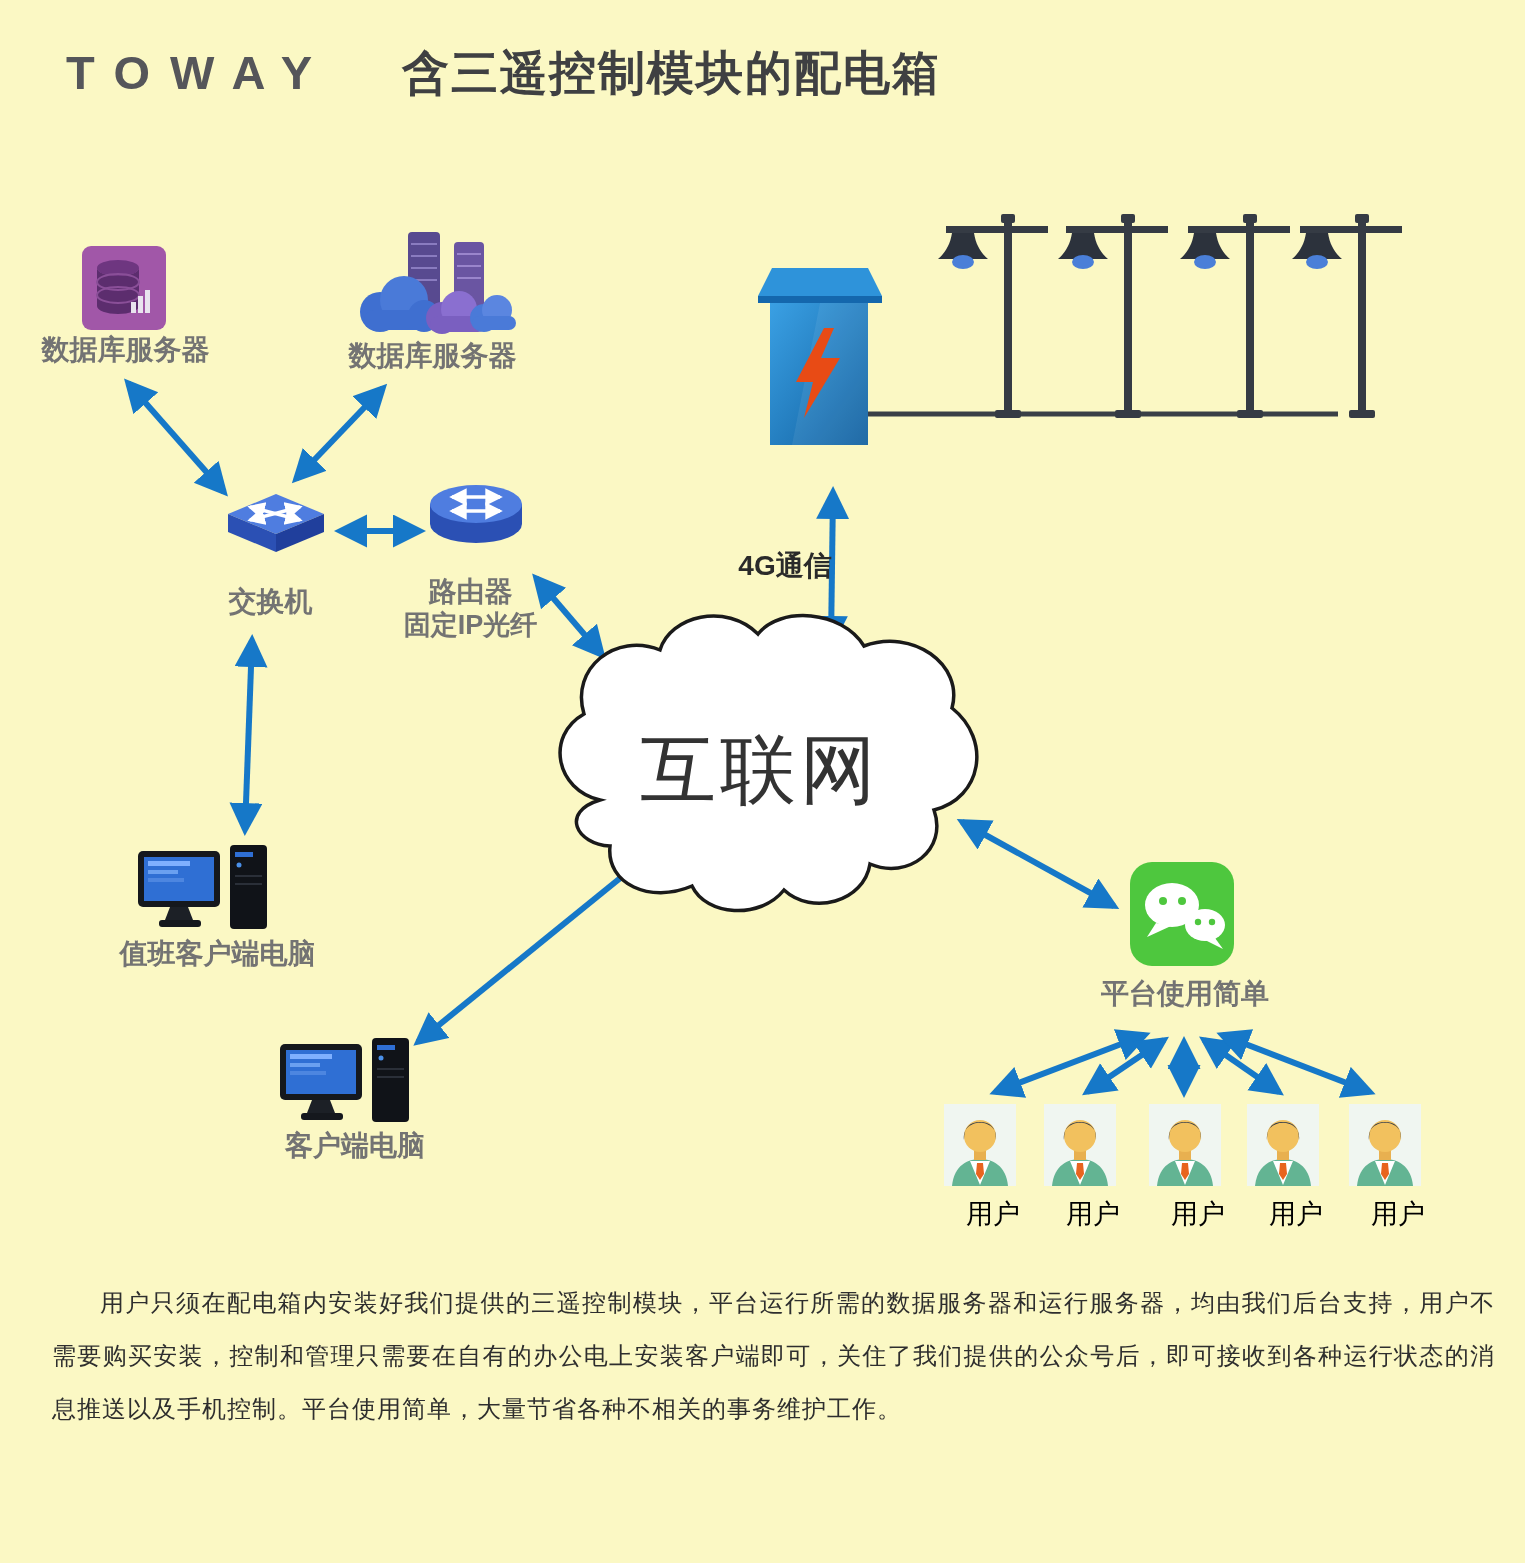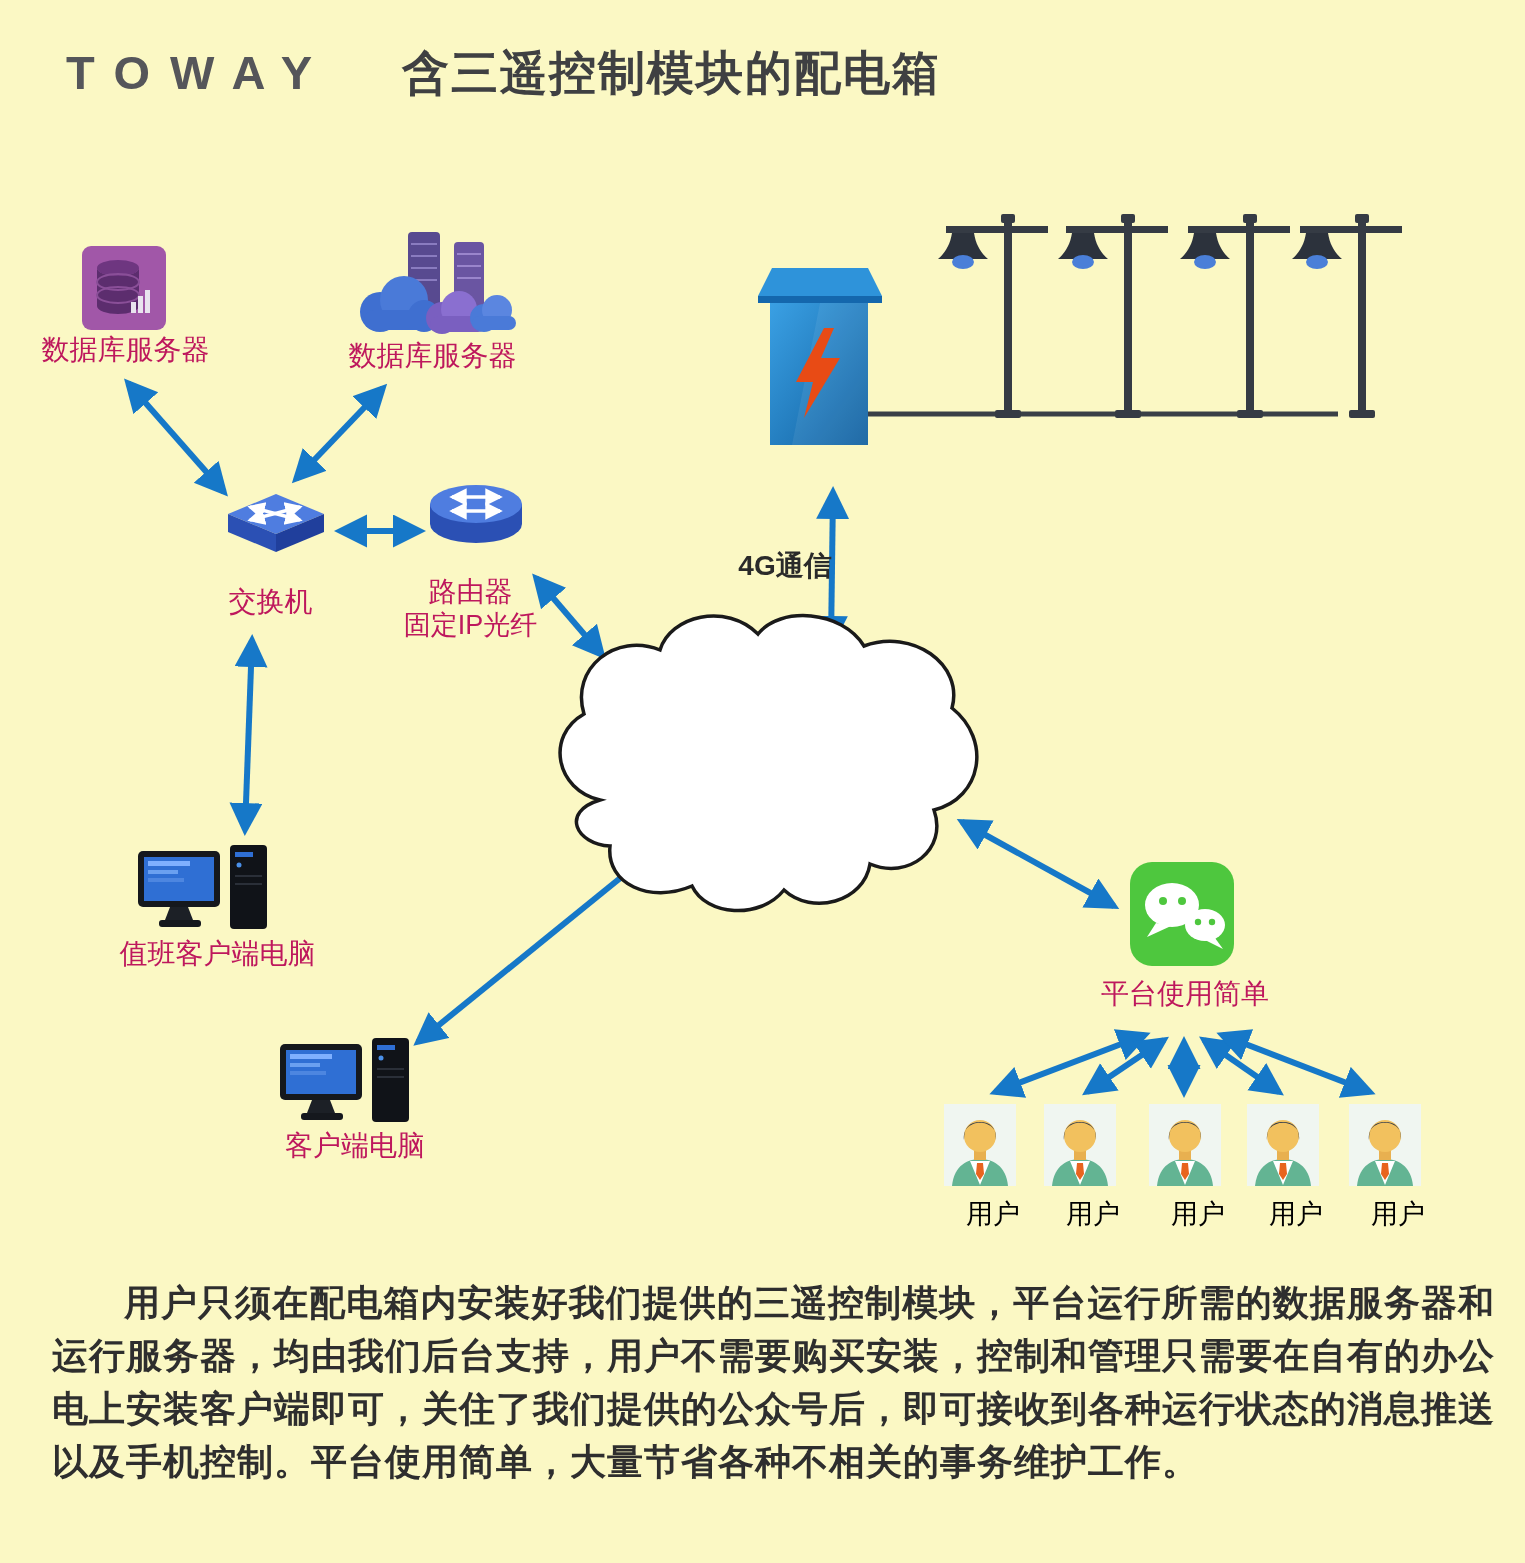--- a/index.html
+++ b/index.html
@@ -2,28 +2,28 @@
 <html><head>
 <meta charset="utf-8">
 <style>
   html,body{margin:0;padding:0;background:#fbf8c4;}
   #canvas{position:relative;width:1525px;height:1563px;background:#fbf8c4;overflow:hidden;
           font-family:"Liberation Sans", sans-serif;}
   svg.layer{position:absolute;left:0;top:0;}
   .header{position:absolute;left:66px;top:42px;display:flex;align-items:baseline;gap:70px;}
   .logo{font-size:47px;font-weight:700;letter-spacing:0.42em;color:#55565a;}
   .doc-title{font-size:47px;font-weight:700;color:#3f4042;letter-spacing:2px;}
-  .lbl{position:absolute;font-weight:400;font-size:28px;color:#be185d;text-align:center;line-height:1.15;}
+  .lbl{position:absolute;font-weight:700;font-size:28px;color:#737373;text-align:center;line-height:1.15;}
   .lbl.sub{font-size:27px;}
   .lbl.light{font-weight:700;color:#2a2a2a;}
   .internet-label{position:absolute;left:592px;top:720px;width:336px;text-align:center;
                   font-size:76px;font-weight:500;color:#333;letter-spacing:4px;}
   .user-label{position:absolute;width:80px;text-align:right;font-size:27px;font-weight:400;color:#000000;top:1196px;}
-  .desc{position:absolute;left:52px;top:1276px;width:1443px;font-size:36px;line-height:53px;
-        color:#2e2e2e;text-align:justify;text-indent:2em;font-weight:700;letter-spacing:1px;}
+  .desc{position:absolute;left:52px;top:1276px;width:1443px;font-size:24px;line-height:53px;
+        color:#2e2e2e;text-align:justify;text-indent:2em;font-weight:400;letter-spacing:1px;}
 </style>
 </head>
 <body>
 
 <div id="canvas">
 
   <svg class="layer" width="1525" height="1563" viewBox="0 0 1525 1563">
     <defs>
       <marker id="ah" markerWidth="6" markerHeight="6" refX="4.5" refY="2.75" orient="auto-start-reverse" markerUnits="strokeWidth">
         <path d="M0,0 L5.5,2.75 L0,5.5 Z" fill="#1678c8"></path>
@@ -191,20 +191,21 @@
     <span class="logo">TOWAY</span>
     <span class="doc-title">含三遥控制模块的配电箱</span>
   </div>
 
   <div class="lbl" style="left:18px;top:334px;width:215px;">数据库服务器</div>
   <div class="lbl" style="left:345px;top:340px;width:175px;">数据库服务器</div>
   <div class="lbl" style="left:193px;top:586px;width:155px;">交换机</div>
   <div class="lbl" style="left:398px;top:576px;width:145px;">路由器</div>
   <div class="lbl sub" style="left:388px;top:610px;width:165px;">固定IP光纤</div>
   <div class="lbl light" style="left:720px;top:550px;width:130px;">4G通信</div>
+  <div class="internet-label">互联网</div>
   <div class="lbl" style="left:95px;top:938px;width:245px;">值班客户端电脑</div>
   <div class="lbl" style="left:265px;top:1130px;width:180px;">客户端电脑</div>
   <div class="lbl" style="left:1090px;top:978px;width:190px;">平台使用简单</div>
 
   <div class="user-label" style="left:940px;">用户</div>
   <div class="user-label" style="left:1040px;">用户</div>
   <div class="user-label" style="left:1145px;">用户</div>
   <div class="user-label" style="left:1243px;">用户</div>
   <div class="user-label" style="left:1345px;">用户</div>
 

